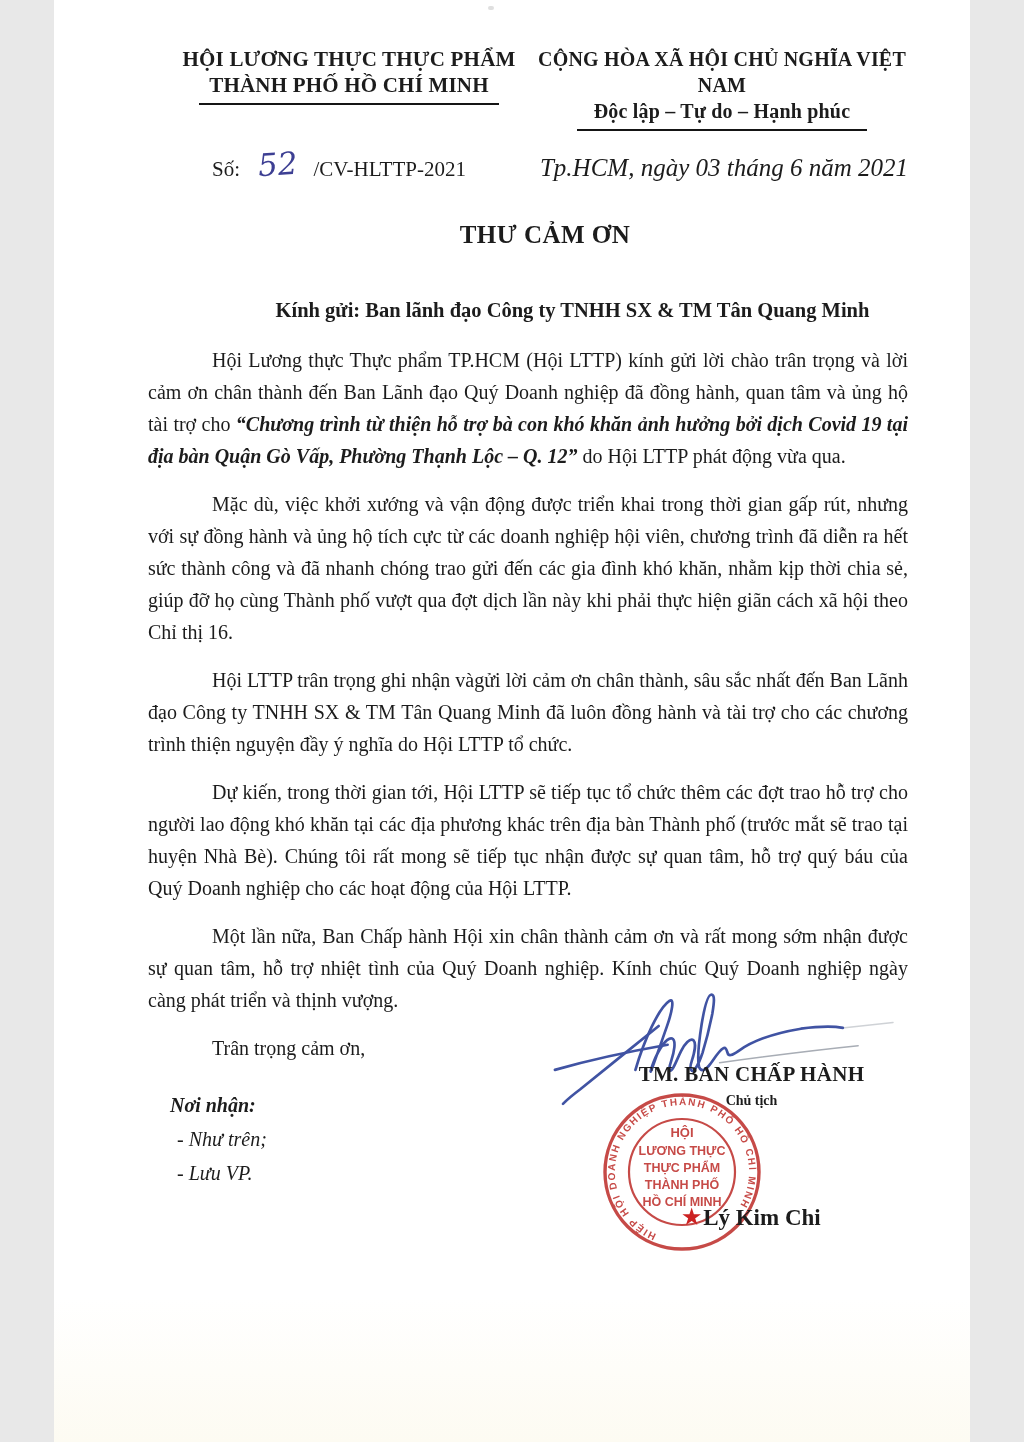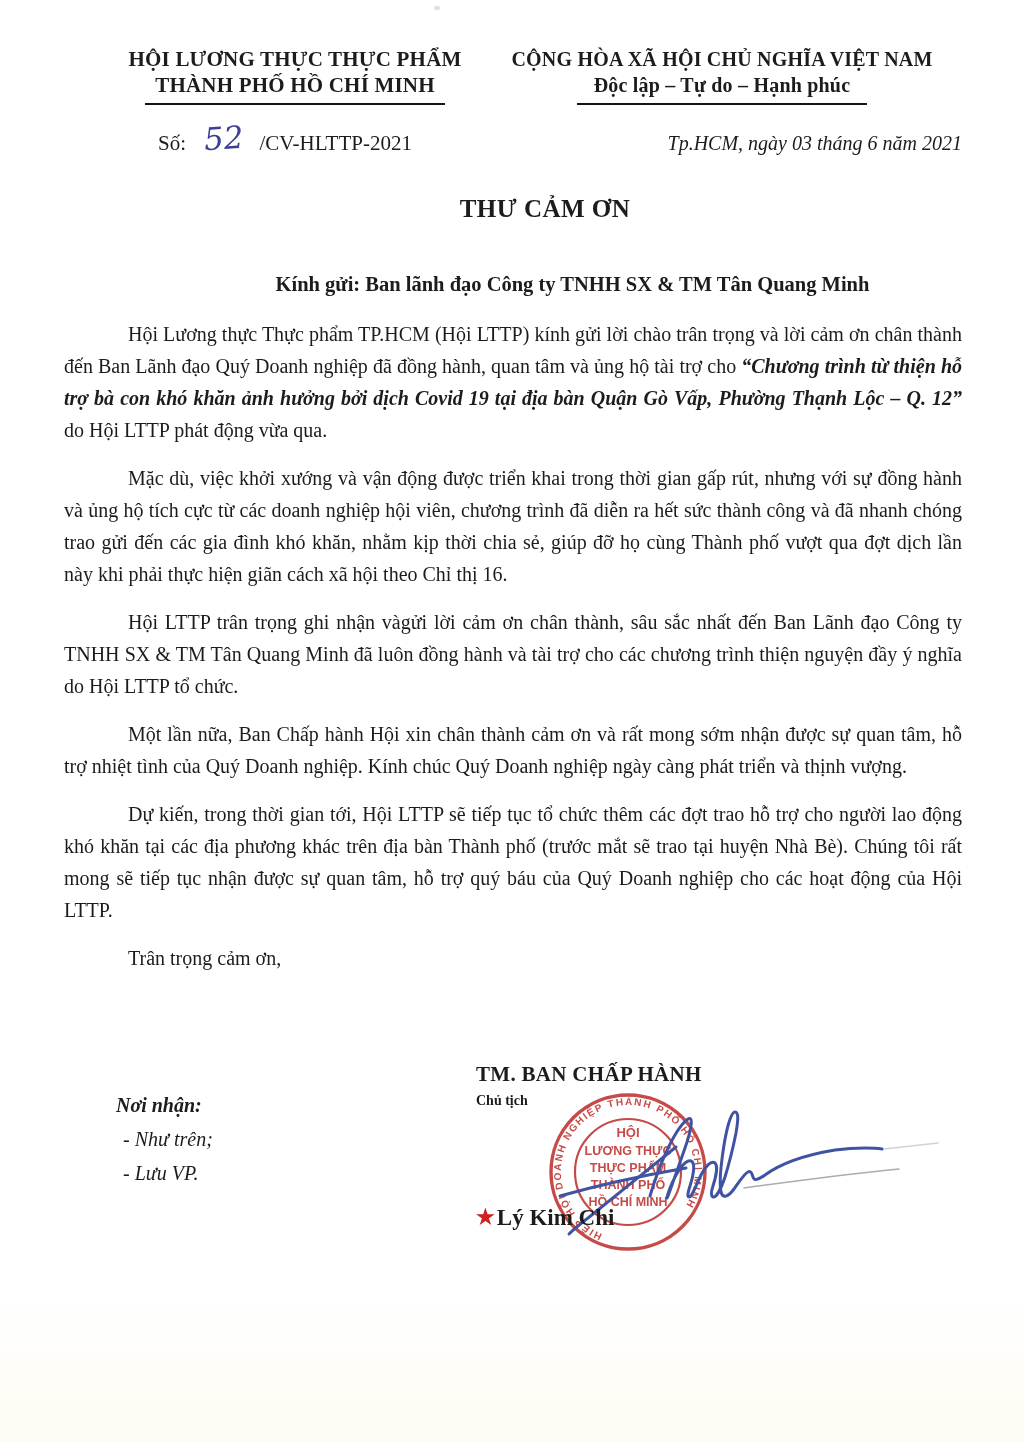--- a/index.html
+++ b/index.html
@@ -1,21 +1,21 @@
 <!DOCTYPE html>
 <html lang="vi"><head>
 <meta charset="utf-8">
 <style>
   * { margin: 0; padding: 0; box-sizing: border-box; }
   html, body { background: #e8e8e8; }
   body { font-family: "Liberation Serif", "DejaVu Serif", serif; }
 
   .page {
     position: relative;
-    width: 1024px;
+    width: 916px;
     height: 1442px;
     margin: 0 auto;
     background: linear-gradient(180deg, #ffffff 0%, #ffffff 90%, #fdfbf2 100%);
     color: #1c1c1c;
     overflow: hidden;
   }
 
   .scan-dot {
     position: absolute; left: 434px; top: 6px;
     width: 6px; height: 4px; background: #d9d9d9; border-radius: 2px; opacity: .85;
@@ -49,21 +49,21 @@
   .handwritten-no {
     display: inline-block;
     font-family: "DejaVu Serif", serif;
     font-style: italic;
     font-size: 31px;
     color: #3d3f93;
     transform: rotate(-4deg);
     margin: 0 16px 0 18px;
     position: relative; top: -1px;
   }
-  .date-line { font-size: 20px; font-style: italic; white-space: nowrap; }
+  .date-line { font-size: 25px; font-style: italic; white-space: nowrap; }
 
   
   .doc-title {
     text-align: center;
     font-size: 25px;
     font-weight: bold;
     letter-spacing: .5px;
     margin: 34px 62px 0 128px;
   }
 
@@ -71,40 +71,40 @@
   .salutation {
     text-align: center;
     font-size: 20.5px;
     font-weight: bold;
     margin: 50px 62px 0 128px;
     padding-left: 55px;
   }
 
   
   .body-text {
-    margin: 22px 62px 0 64px;
+    margin: 22px 62px 0 94px;
     font-size: 20px;
     line-height: 32px;
     text-align: justify;
   }
   .body-text p { text-indent: 64px; margin-bottom: 16px; }
   .quote-bold-italic { font-weight: bold; font-style: italic; }
   .closing { text-indent: 64px; font-size: 20px; }
 
   
   .recipients {
     position: absolute; left: 116px; top: 1094px;
     font-size: 20px;
   }
   .recipients-label { font-weight: bold; font-style: italic; }
   .recipient-item { font-style: italic; font-size: 20px; margin-top: 11px; padding-left: 7px; }
 
   .sign-block {
-    position: absolute; left: 476px; top: 1062px; width: 395px;
-    text-align: left; z-index: 4;
+    position: absolute; left: 500px; top: 1062px; width: 395px;
+    text-align: center; z-index: 4;
   }
   .sign-onbehalf { font-size: 21px; font-weight: bold; letter-spacing: .3px; }
   .sign-role { font-size: 14px; font-weight: bold; margin-top: 6px; }
   .sign-name-row { margin-top: 96px; font-size: 23px; font-weight: bold; }
   .star { color: #cc2222; font-size: 21px; margin-right: 2px; position: relative; top: -1px; }
 
   .stamp-wrap {
     position: absolute; left: 545px; top: 1089px;
     width: 166px; height: 166px; z-index: 2; opacity: .92;
   }
@@ -140,22 +140,22 @@
   </div>
 
   <div class="doc-title">THƯ CẢM ƠN</div>
 
   <div class="salutation">Kính gửi: Ban lãnh đạo Công ty TNHH SX &amp; TM Tân Quang Minh</div>
 
   <div class="body-text">
     <p><span>Hội Lương thực Thực phẩm TP.HCM (Hội LTTP) kính gửi lời chào trân trọng và lời cảm ơn chân thành đến Ban Lãnh đạo Quý Doanh nghiệp đã đồng hành, quan tâm và ủng hộ tài trợ cho </span><span class="quote-bold-italic">“Chương trình từ thiện hỗ trợ bà con khó khăn ảnh hưởng bởi dịch Covid 19 tại địa bàn Quận Gò Vấp, Phường Thạnh Lộc – Q. 12”</span><span> do Hội LTTP phát động vừa qua.</span></p>
     <p>Mặc dù, việc khởi xướng và vận động được triển khai trong thời gian gấp rút, nhưng với sự đồng hành và ủng hộ tích cực từ các doanh nghiệp hội viên, chương trình đã diễn ra hết sức thành công và đã nhanh chóng trao gửi đến các gia đình khó khăn, nhằm kịp thời chia sẻ, giúp đỡ họ cùng Thành phố vượt qua đợt dịch lần này khi phải thực hiện giãn cách xã hội theo Chỉ thị 16.</p>
     <p>Hội LTTP trân trọng ghi nhận vàgửi lời cảm ơn chân thành, sâu sắc nhất đến Ban Lãnh đạo Công ty TNHH SX &amp; TM Tân Quang Minh đã luôn đồng hành và tài trợ cho các chương trình thiện nguyện đầy ý nghĩa do Hội LTTP tổ chức.</p>
+    <p>Dự kiến, trong thời gian tới, Hội LTTP sẽ tiếp tục tổ chức thêm các đợt trao hỗ trợ cho người lao động khó khăn tại các địa phương khác trên địa bàn Thành phố (trước mắt sẽ trao tại huyện Nhà Bè). Chúng tôi rất mong sẽ tiếp tục nhận được sự quan tâm, hỗ trợ quý báu của Quý Doanh nghiệp cho các hoạt động của Hội LTTP.</p>
     <p>Một lần nữa, Ban Chấp hành Hội xin chân thành cảm ơn và rất mong sớm nhận được sự quan tâm, hỗ trợ nhiệt tình của Quý Doanh nghiệp. Kính chúc Quý Doanh nghiệp ngày càng phát triển và thịnh vượng.</p>
-    <p>Dự kiến, trong thời gian tới, Hội LTTP sẽ tiếp tục tổ chức thêm các đợt trao hỗ trợ cho người lao động khó khăn tại các địa phương khác trên địa bàn Thành phố (trước mắt sẽ trao tại huyện Nhà Bè). Chúng tôi rất mong sẽ tiếp tục nhận được sự quan tâm, hỗ trợ quý báu của Quý Doanh nghiệp cho các hoạt động của Hội LTTP.</p>
     <div class="closing">Trân trọng cảm ơn,</div>
   </div>
 
   <div class="recipients">
     <div class="recipients-label">Nơi nhận:</div>
     <div class="recipient-item">-  Như trên;</div>
     <div class="recipient-item">- Lưu VP.</div>
   </div>
 
   <div class="sign-block">

